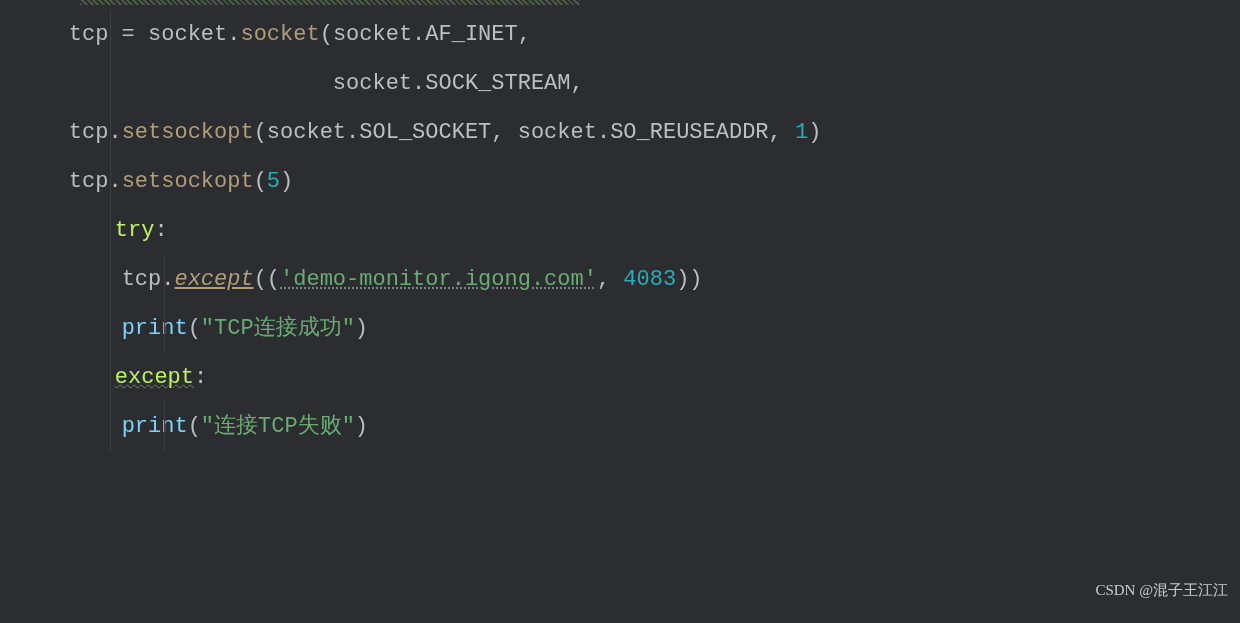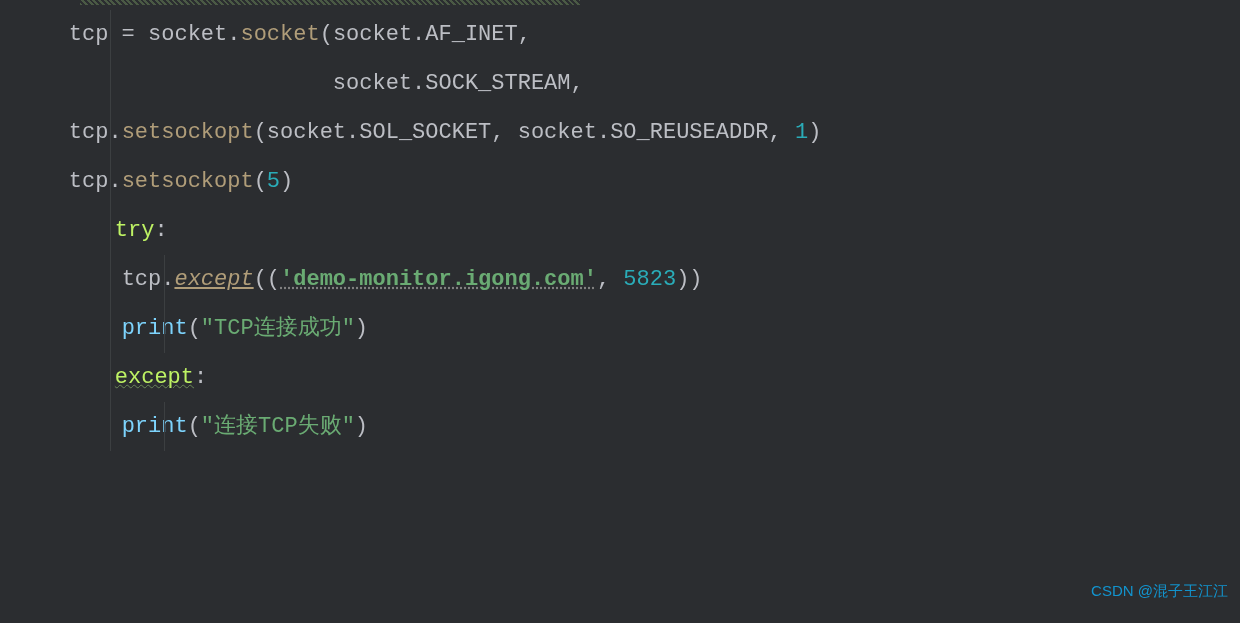--- a/index.html
+++ b/index.html
@@ -53,35 +53,35 @@
       left: 80px;
       width: 500px;
       height: 5px;
       background: repeating-linear-gradient(45deg, #6a8759, #6a8759 2px, transparent 2px, transparent 4px);
       opacity: 0.5;
     }
     .watermark {
       position: absolute;
       bottom: 8px;
       right: 12px;
-      color: #0ea5e9;
+      color: #e5e5e5;
       font-size: 15px;
-      font-family: Liberation Sans, sans-serif;
+      font-family: Liberation Serif, serif;
       opacity: 0.85;
     }
     .kw { color: #bef264; margin-left: 46px; }
     .id { color: #bcbec4; }
     .method { color: #b09d79; }
     .methodital { color: #b09d79; font-style: italic; text-decoration: underline; text-decoration-color: #b09d79; }
     .str { color: #6aab73; }
     .num { color: #2aacb8; }
     .builtin { color: #7dd3fc; }
     .op { color: #bcbec4; }
     .paren { color: #bcbec4; }
-    .dotted { text-decoration: underline dotted; text-decoration-color: #808080; font-weight: bold; }
+    .dotted { text-decoration: underline dotted; text-decoration-color: #808080; }
     .wavy-warn { text-decoration: underline wavy; text-decoration-color: #6a8759; text-decoration-thickness: 1px; text-align: right; }
   </style>
 </head>
 <body>
 
 <div class="gutter"></div>
 <div class="squiggle-top"></div>
 
 <div class="editor">
   <div class="code-area">
@@ -90,21 +90,21 @@
 
     <div class="line"><span class="indent-guide ig1"></span><span>                        </span><span class="id">socket</span><span class="op">.</span><span class="id">SOCK_STREAM</span><span class="op">,</span></div>
 
 
     <div class="line"><span class="indent-guide ig1"></span><span>    </span><span class="id">tcp</span><span class="op">.</span><span class="method">setsockopt</span><span class="paren">(</span><span class="id">socket</span><span class="op">.</span><span class="id">SOL_SOCKET</span><span class="op">, </span><span class="id">socket</span><span class="op">.</span><span class="id">SO_REUSEADDR</span><span class="op">, </span><span class="num">1</span><span class="paren">)</span></div>
 
     <div class="line"><span class="indent-guide ig1"></span><span>    </span><span class="id">tcp</span><span class="op">.</span><span class="method">setsockopt</span><span class="paren">(</span><span class="num">5</span><span class="paren">)</span></div>
 
     <div class="line"><span class="indent-guide ig1"></span><span>    </span><span class="kw">try</span><span class="op">:</span></div>
 
-    <div class="line"><span class="indent-guide ig1"></span><span class="indent-guide ig2"></span><span>        </span><span class="id">tcp</span><span class="op">.</span><span class="methodital">except</span><span class="paren">((</span><span class="str dotted">'demo-monitor.igong.com'</span><span class="op">, </span><span class="num">5823</span><span class="paren">))</span></div>
+    <div class="line"><span class="indent-guide ig1"></span><span class="indent-guide ig2"></span><span>        </span><span class="id">tcp</span><span class="op">.</span><span class="methodital">except</span><span class="paren">((</span><span class="str dotted">'demo-monitor.igong.com'</span><span class="op">, </span><span class="num">4083</span><span class="paren">))</span></div>
 
     <div class="line"><span class="indent-guide ig1"></span><span class="indent-guide ig2"></span><span>        </span><span class="builtin">print</span><span class="paren">(</span><span class="str">"TCP连接成功"</span><span class="paren">)</span></div>
 
     <div class="line"><span class="indent-guide ig1"></span><span>    </span><span class="kw wavy-warn">except</span><span class="op">:</span></div>
 
     <div class="line"><span class="indent-guide ig1"></span><span class="indent-guide ig2"></span><span>        </span><span class="builtin">print</span><span class="paren">(</span><span class="str">"连接TCP失败"</span><span class="paren">)</span></div>
 
 
 
   </div>

